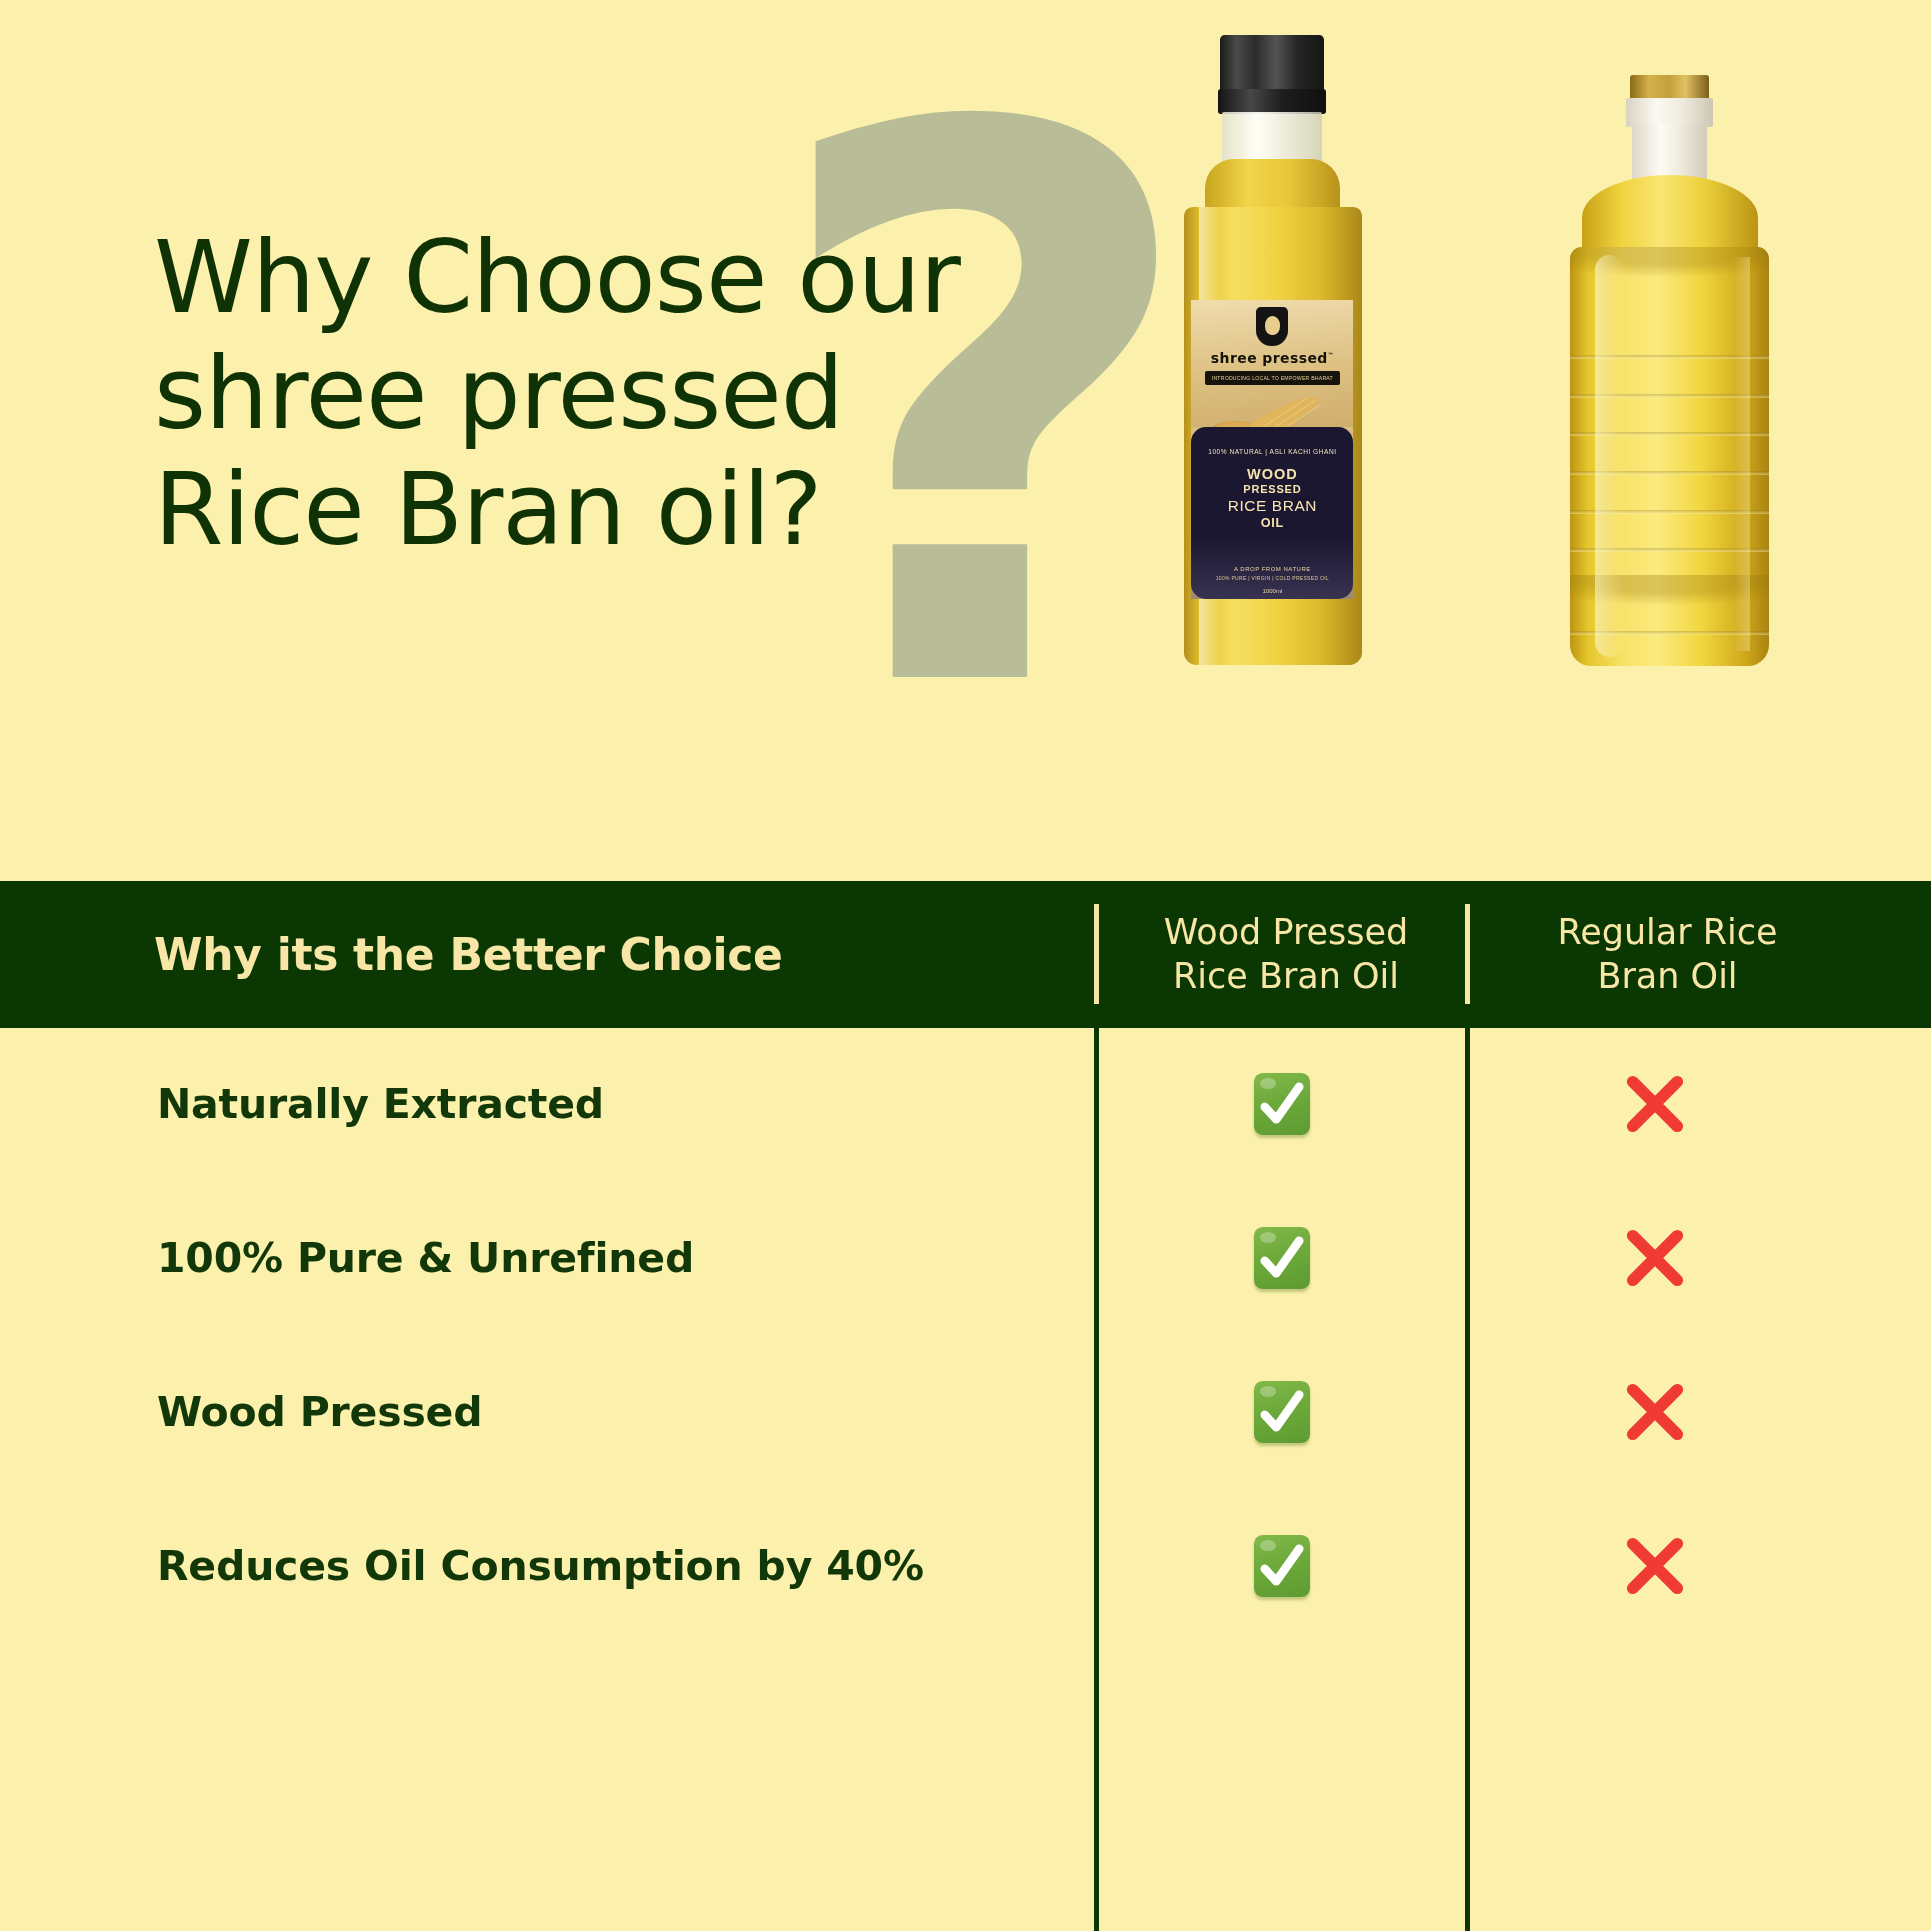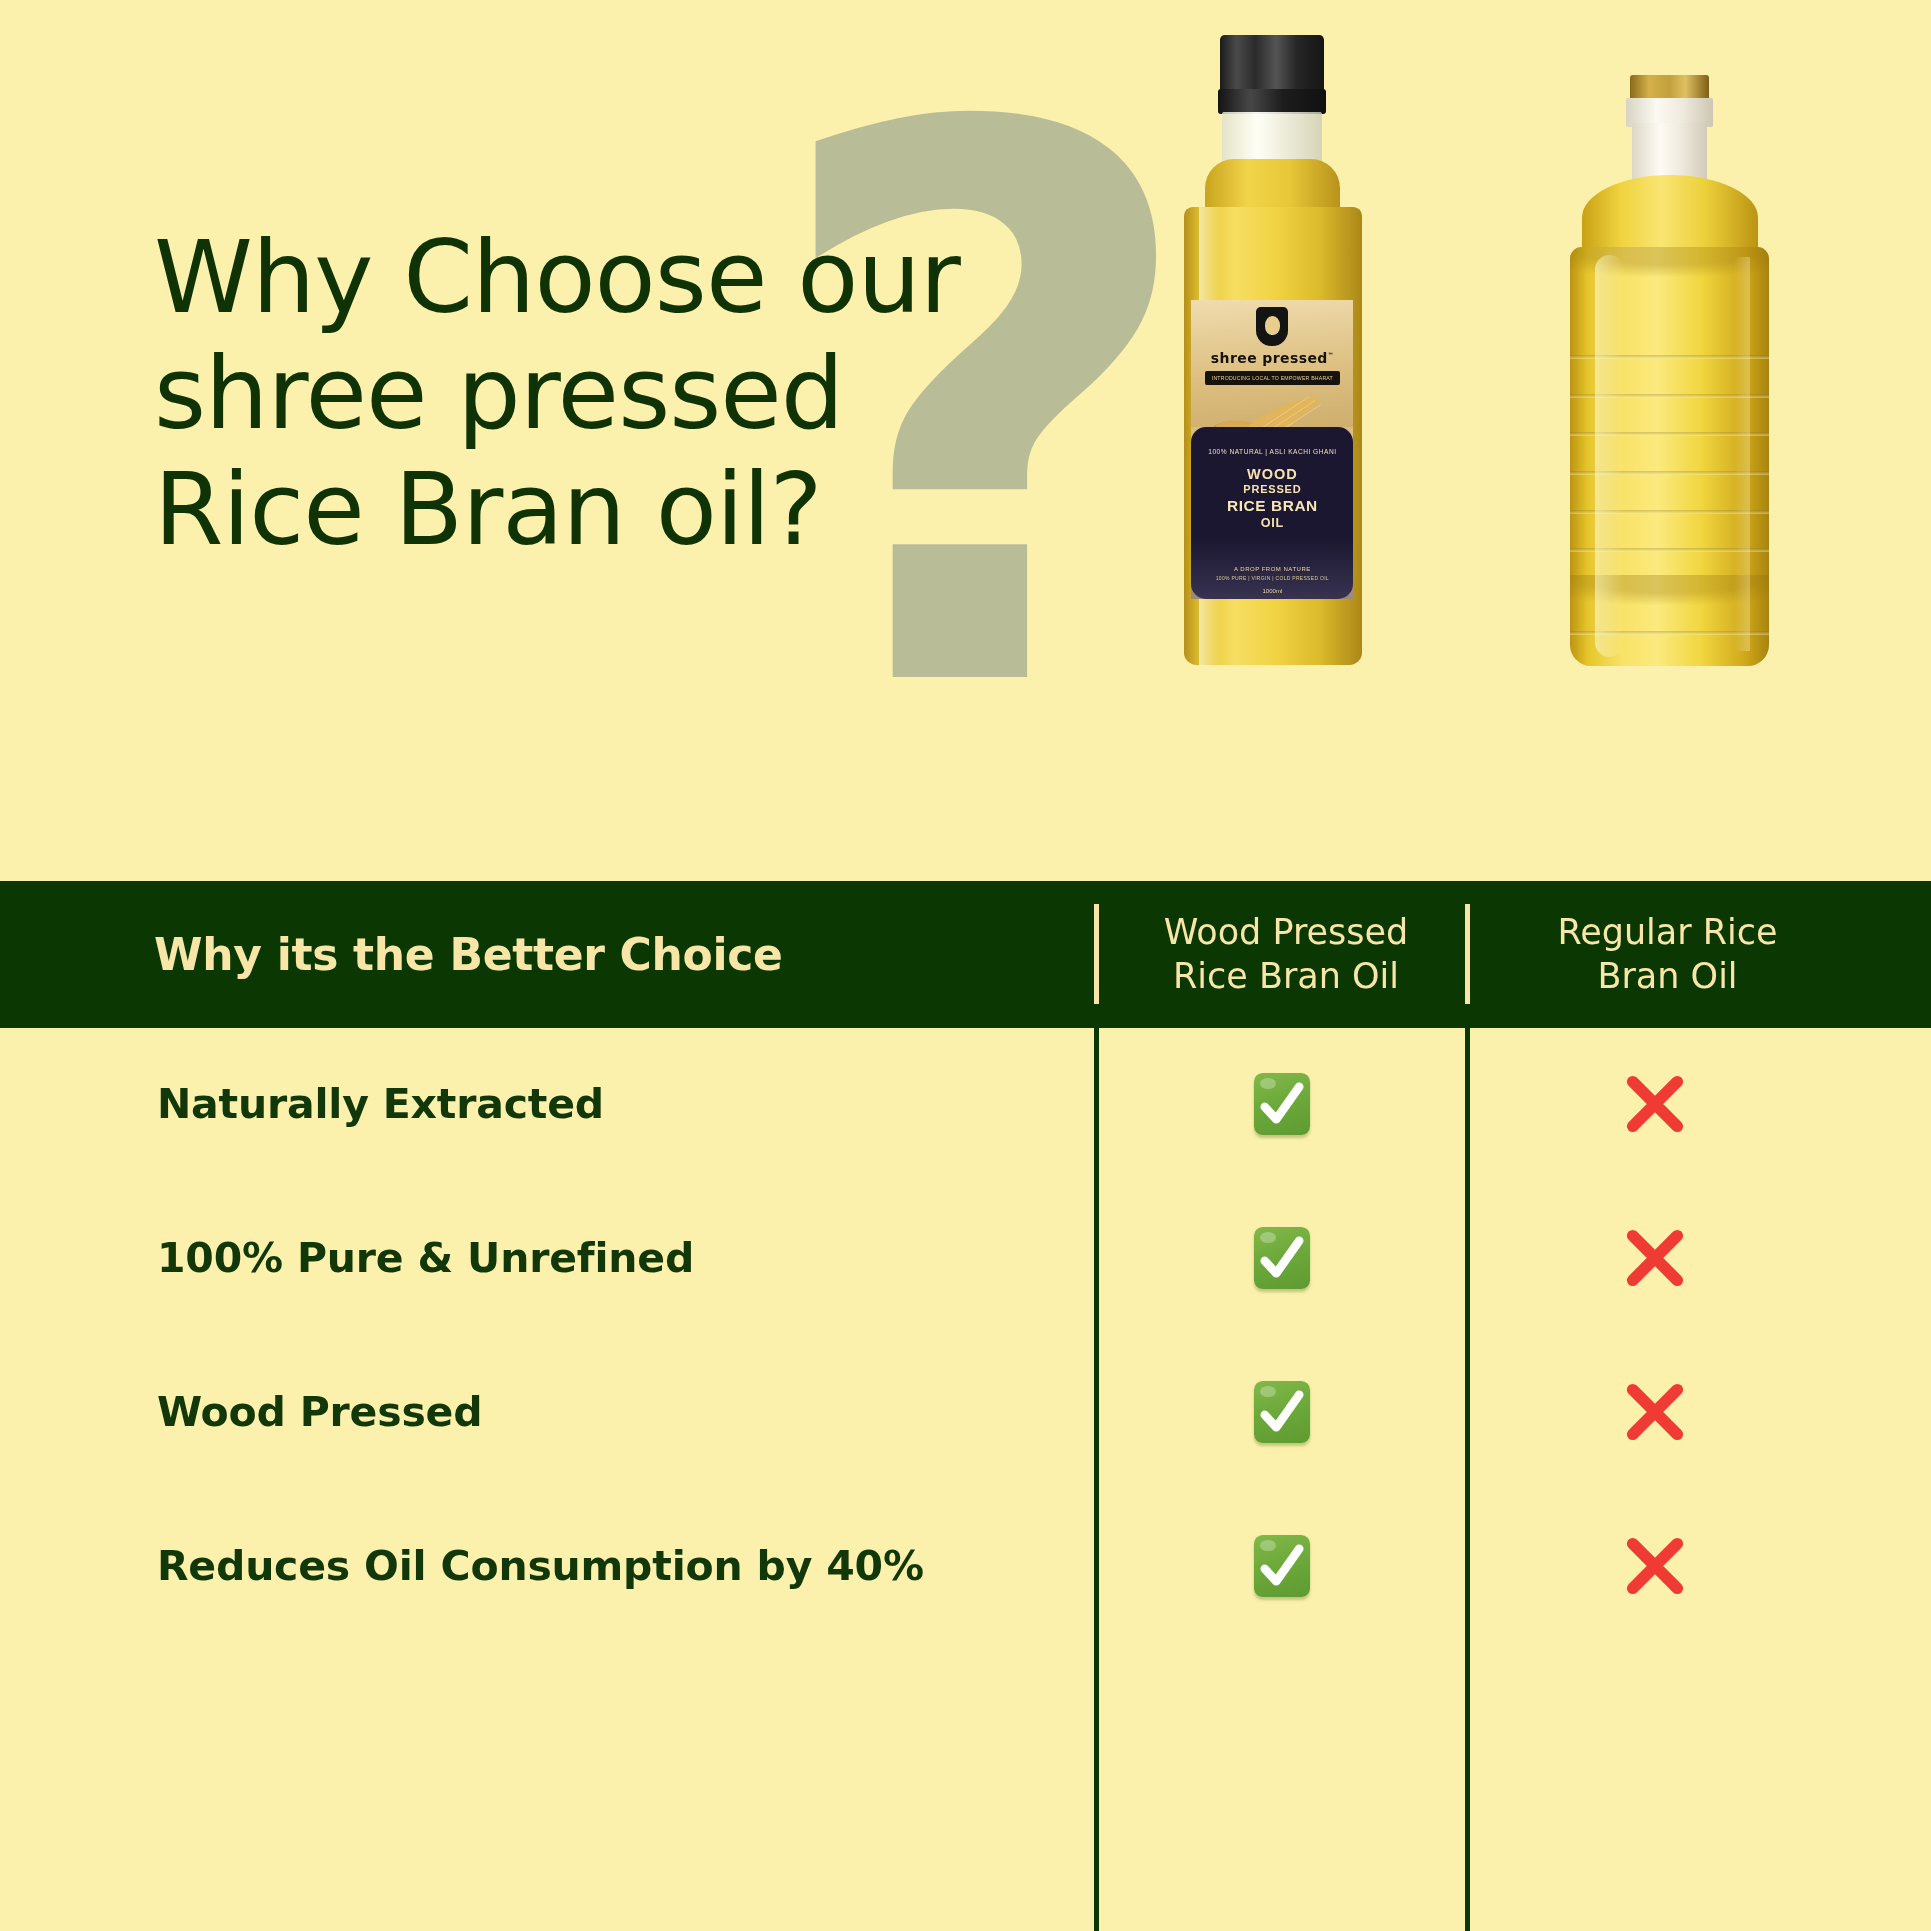--- a/index.html
+++ b/index.html
@@ -124,21 +124,21 @@
   .gb-label-bot {
     position: absolute; left: 0; top: 127px; width: 100%; height: 172px;
     background: #1b1730;
     color: #f0dca8; text-align: center; border-radius: 15px;
   }
   .gb-nat {
     margin-top: 21px; font-size: 6.6px; letter-spacing: 0.5px; color: #efe2bd;
   }
   .gb-l1 { margin-top: 10.6px; font-size: 14.5px; font-weight: 700; letter-spacing: 1px; color: #f6e3ae; }
   .gb-l2 { margin-top: 1.9px; font-size: 11px; font-weight: 700; letter-spacing: 0.8px; color: #f6e3ae; }
-  .gb-l3 { margin-top: 1.9px; font-size: 15.4px; font-weight: 700; letter-spacing: 0.6px; color: #f8e7b5; }
+  .gb-l3 { margin-top: 1.9px; font-size: 15.4px; font-weight: 400; letter-spacing: 0.6px; color: #f8e7b5; }
   .gb-l4 { margin-top: 1px; font-size: 12.6px; font-weight: 700; letter-spacing: 0.8px; color: #f6e3ae; }
   .gb-scene {
     position: absolute; left: 0; right: 0; bottom: 0; height: 62px;
     background: linear-gradient(180deg,rgba(60,55,85,.0),rgba(90,84,120,.45));
   }
   .gb-drop { position: absolute; left: 0; right: 0; bottom: 27px; font-size: 6px; letter-spacing: 0.5px; color: #ead8a6; }
   .gb-pure { position: absolute; left: 0; right: 0; bottom: 18.3px; font-size: 5px; letter-spacing: 0.3px; color: #d8c races; color: #d6c characters; color: #d8c79a; }
   .gb-ml { position: absolute; left: 0; right: 0; bottom: 4.8px; font-size: 6px; color: #e6d5a4; }
 
   

